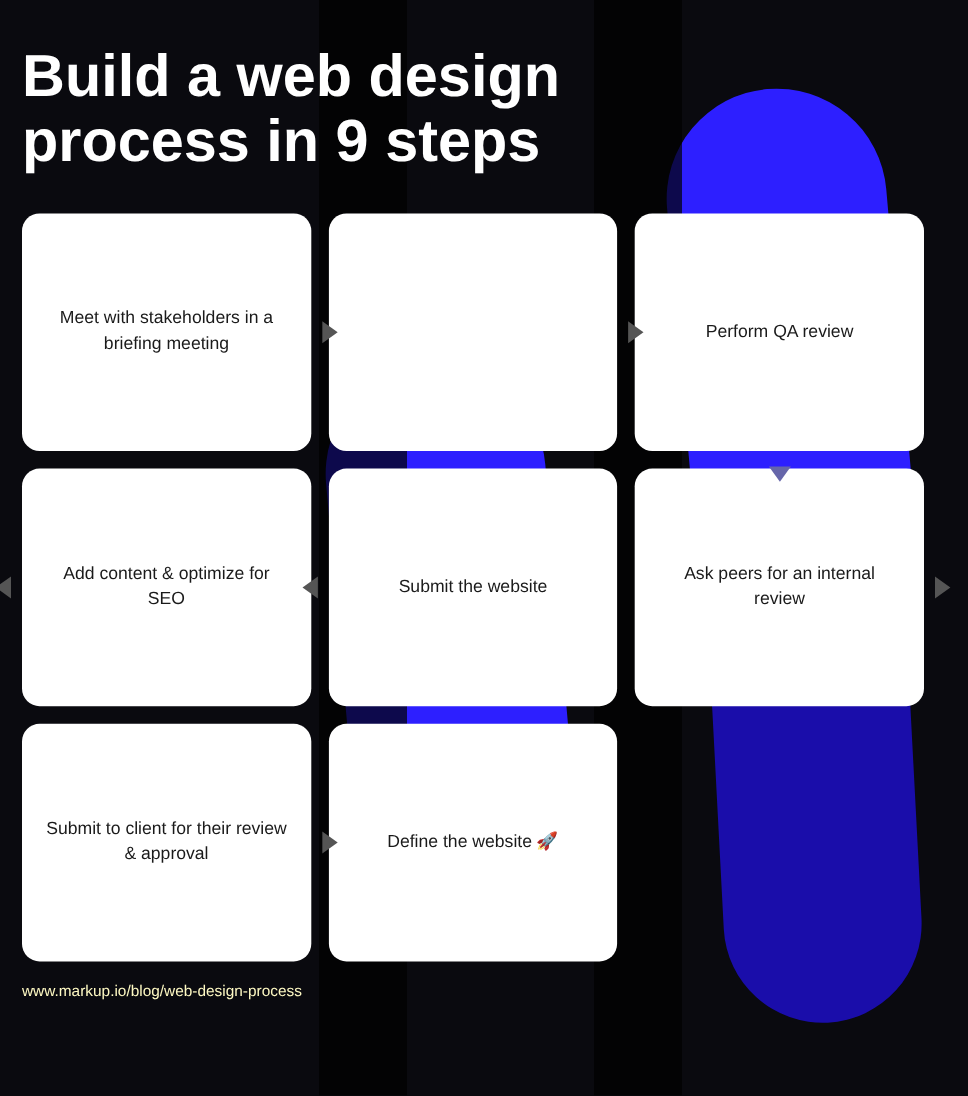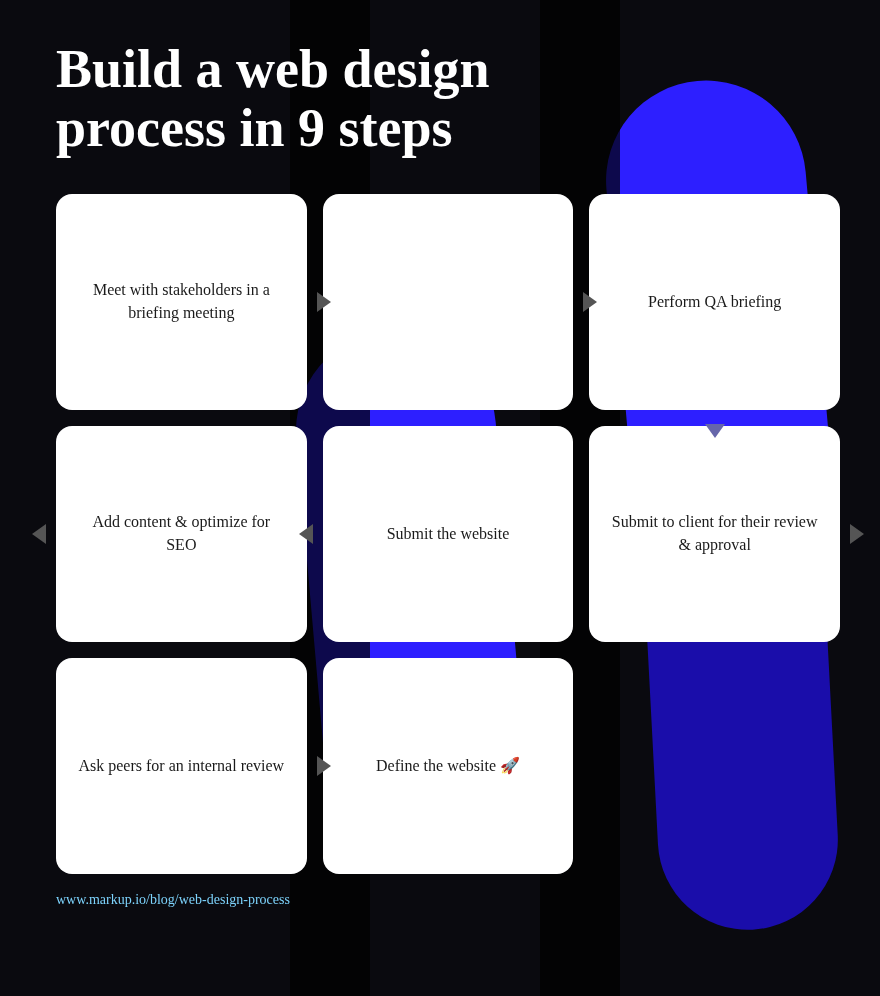--- a/index.html
+++ b/index.html
@@ -74,22 +74,21 @@
       background: rgba(0,0,0,0.7);
       top: 0;
       left: 540px;
       z-index: 2;
     }
 
     .content {
       position: absolute;
       inset: 0;
       z-index: 10;
-      padding: 40px 40px 30px 56px;
-      font-family: Liberation Serif, serif;
+      padding: 40px 40px 30px 20px;
     }
 
     .title {
       font-size: 54px;
       font-weight: 900;
       color: #ffffff;
       line-height: 1.1;
       margin-bottom: 35px;
       max-width: 600px;
     }
@@ -159,21 +158,21 @@
       height: 0;
       border-left: 10px solid transparent;
       border-right: 10px solid transparent;
       border-top: 14px solid #6666aa;
       z-index: 20;
     }
 
     .footer-url {
       margin-top: 18px;
       font-size: 14px;
-      color: #7dd3fc;
+      color: #fef9c3;
     }
   </style>
 </head>
 <body>
 
 <div class="bg-container">
   <div class="blue-pill-1"></div>
   <div class="blue-pill-2"></div>
   <div class="blue-pill-3"></div>
   <div class="dark-bar-1"></div>
@@ -185,37 +184,37 @@
 
   <div class="grid" id="grid-container">
   <div class="card">
         <p class="card-text">Meet with stakeholders in a briefing meeting</p>
         <div class="arrow-right"></div>
       </div>
       <div class="card">
         <div class="arrow-right"></div>
       </div>
       <div class="card">
-        <p class="card-text">Perform QA briefing</p>
+        <p class="card-text">Perform QA review</p>
         <div class="arrow-down"></div>
       </div>
       <div class="card">
         <p class="card-text">Add content &amp; optimize for SEO</p>
         <div class="arrow-left"></div>
       </div>
       <div class="card">
         <p class="card-text">Submit the website</p>
         <div class="arrow-left"></div>
       </div>
       <div class="card">
+        <p class="card-text">Ask peers for an internal review</p>
+        <div class="arrow-right"></div>
+      </div>
+      <div class="card">
         <p class="card-text">Submit to client for their review &amp; approval</p>
-        <div class="arrow-right"></div>
-      </div>
-      <div class="card">
-        <p class="card-text">Ask peers for an internal review</p>
         <div class="arrow-right"></div>
       </div>
       <div class="card">
         <p class="card-text">Define the website 🚀</p>
       </div>
     </div>
 
   <p class="footer-url">www.markup.io/blog/web-design-process</p>
 </div>
 

